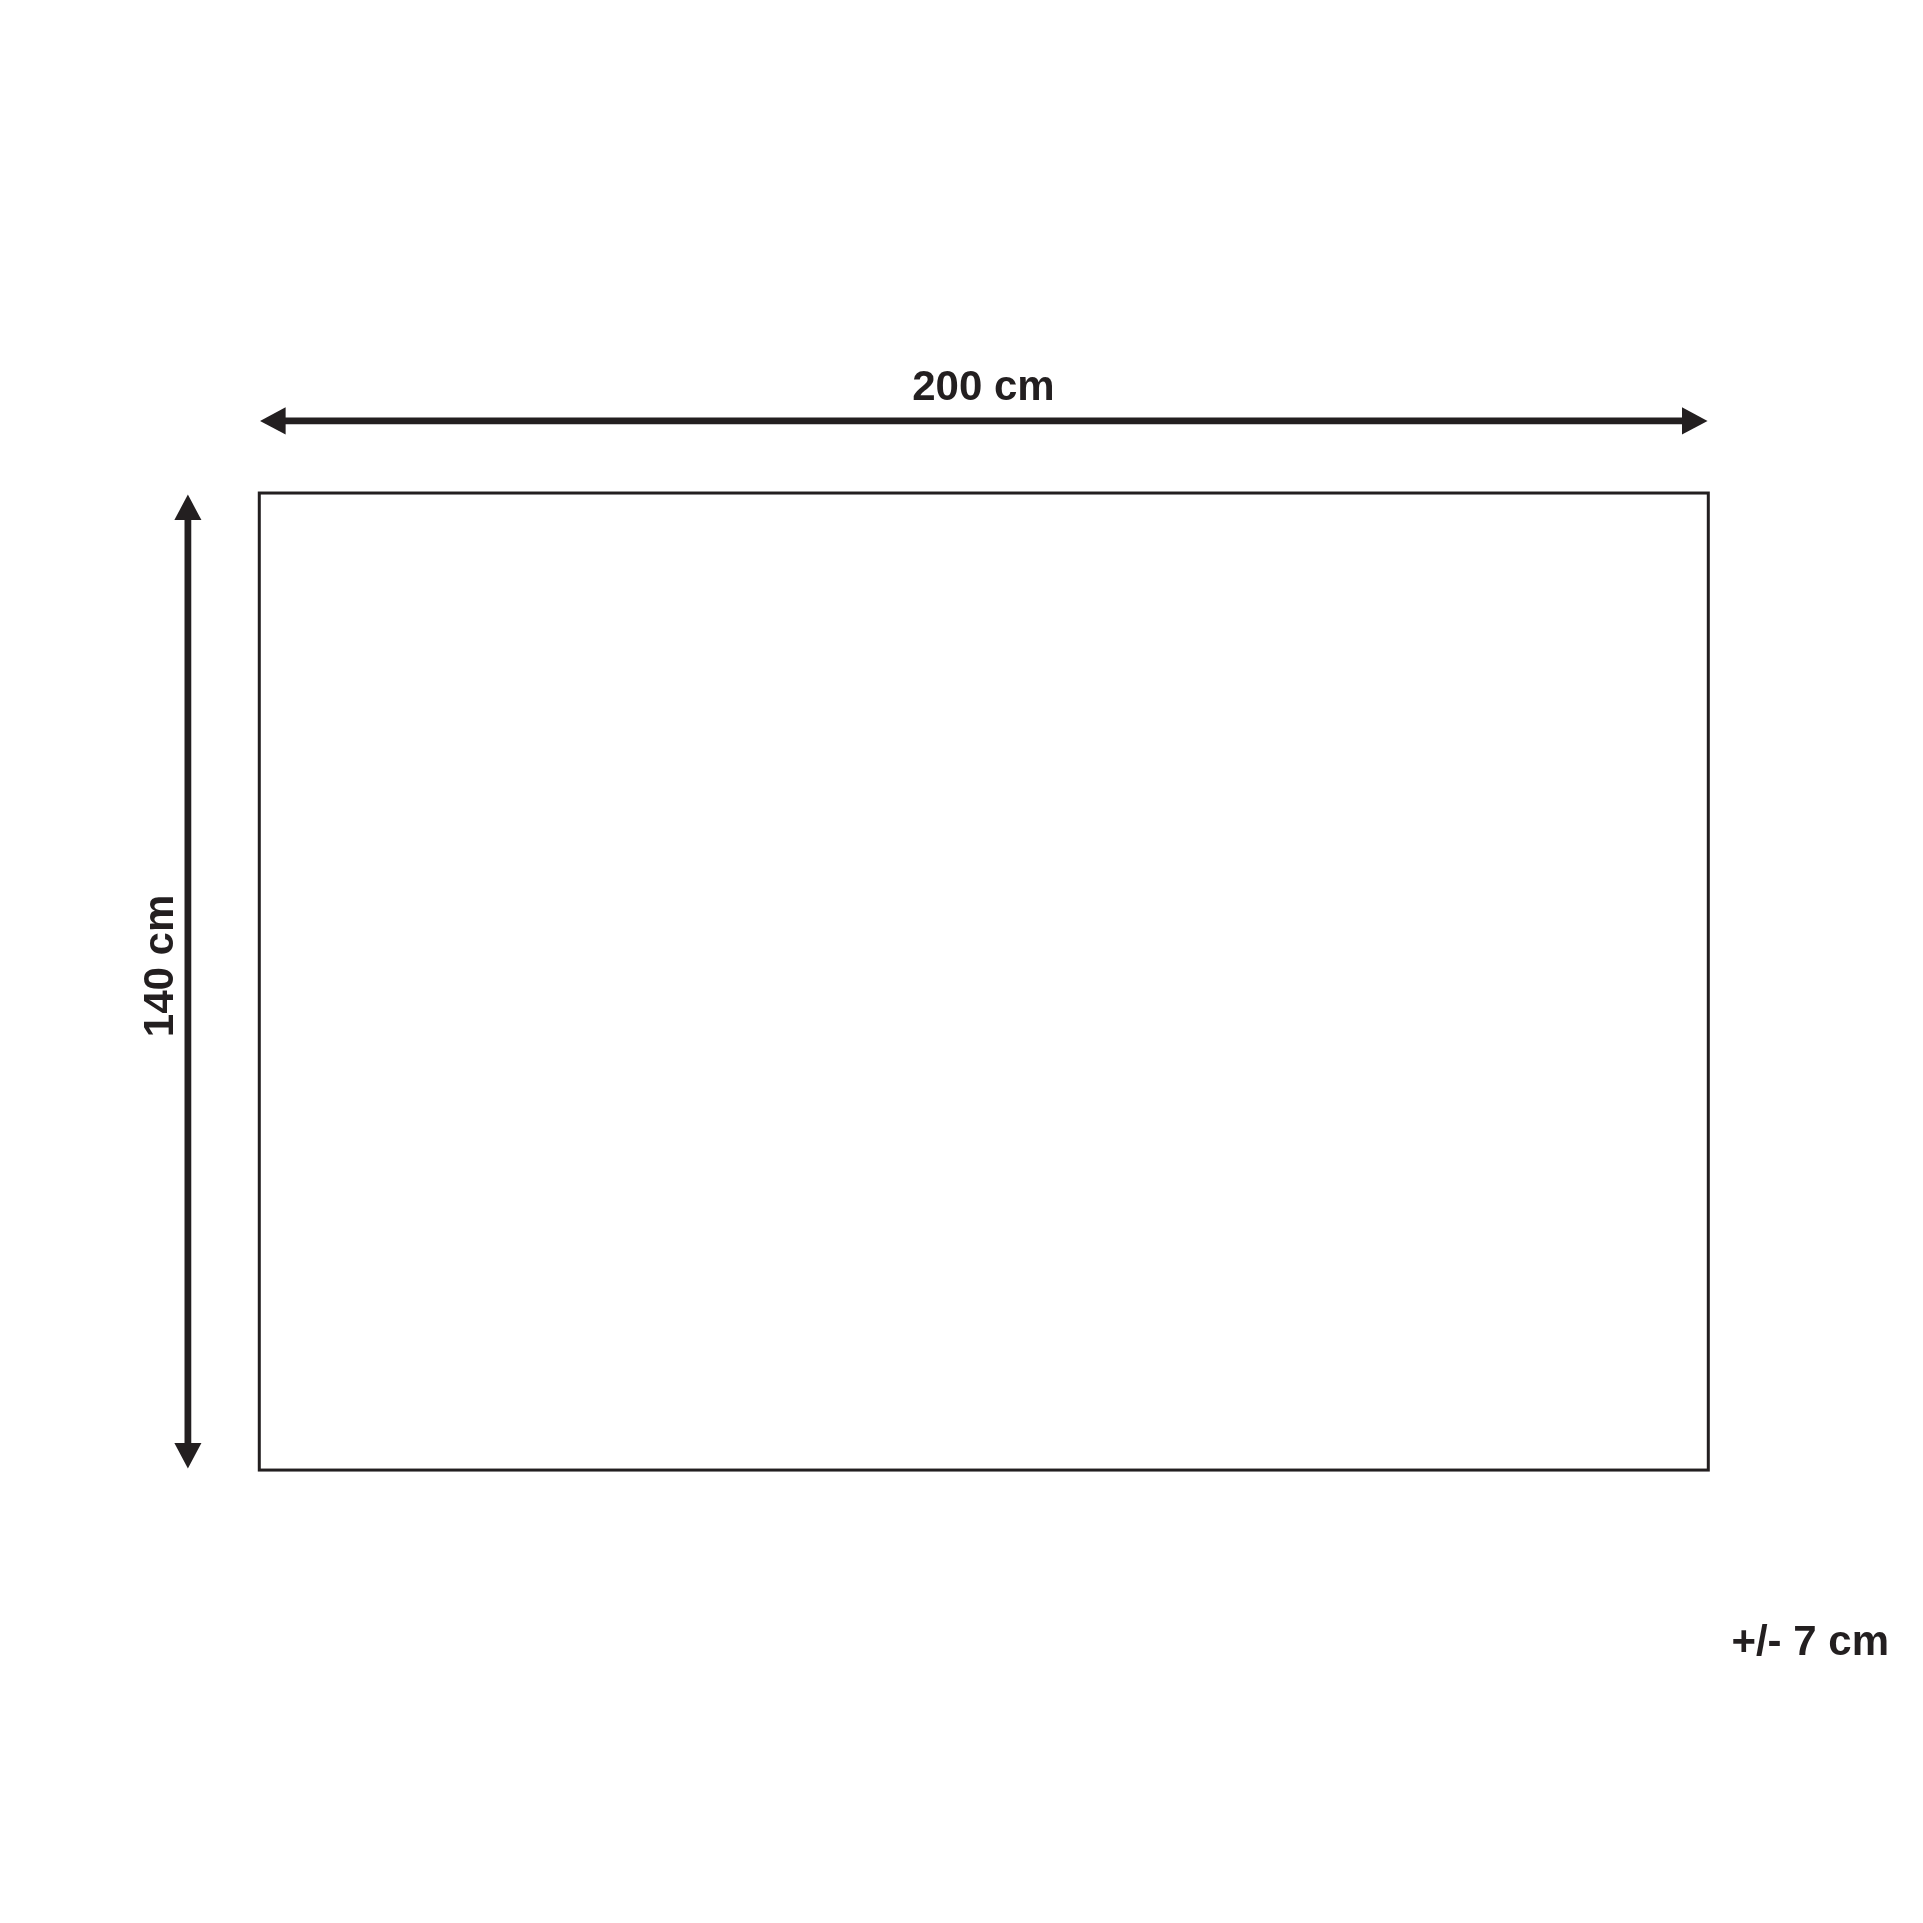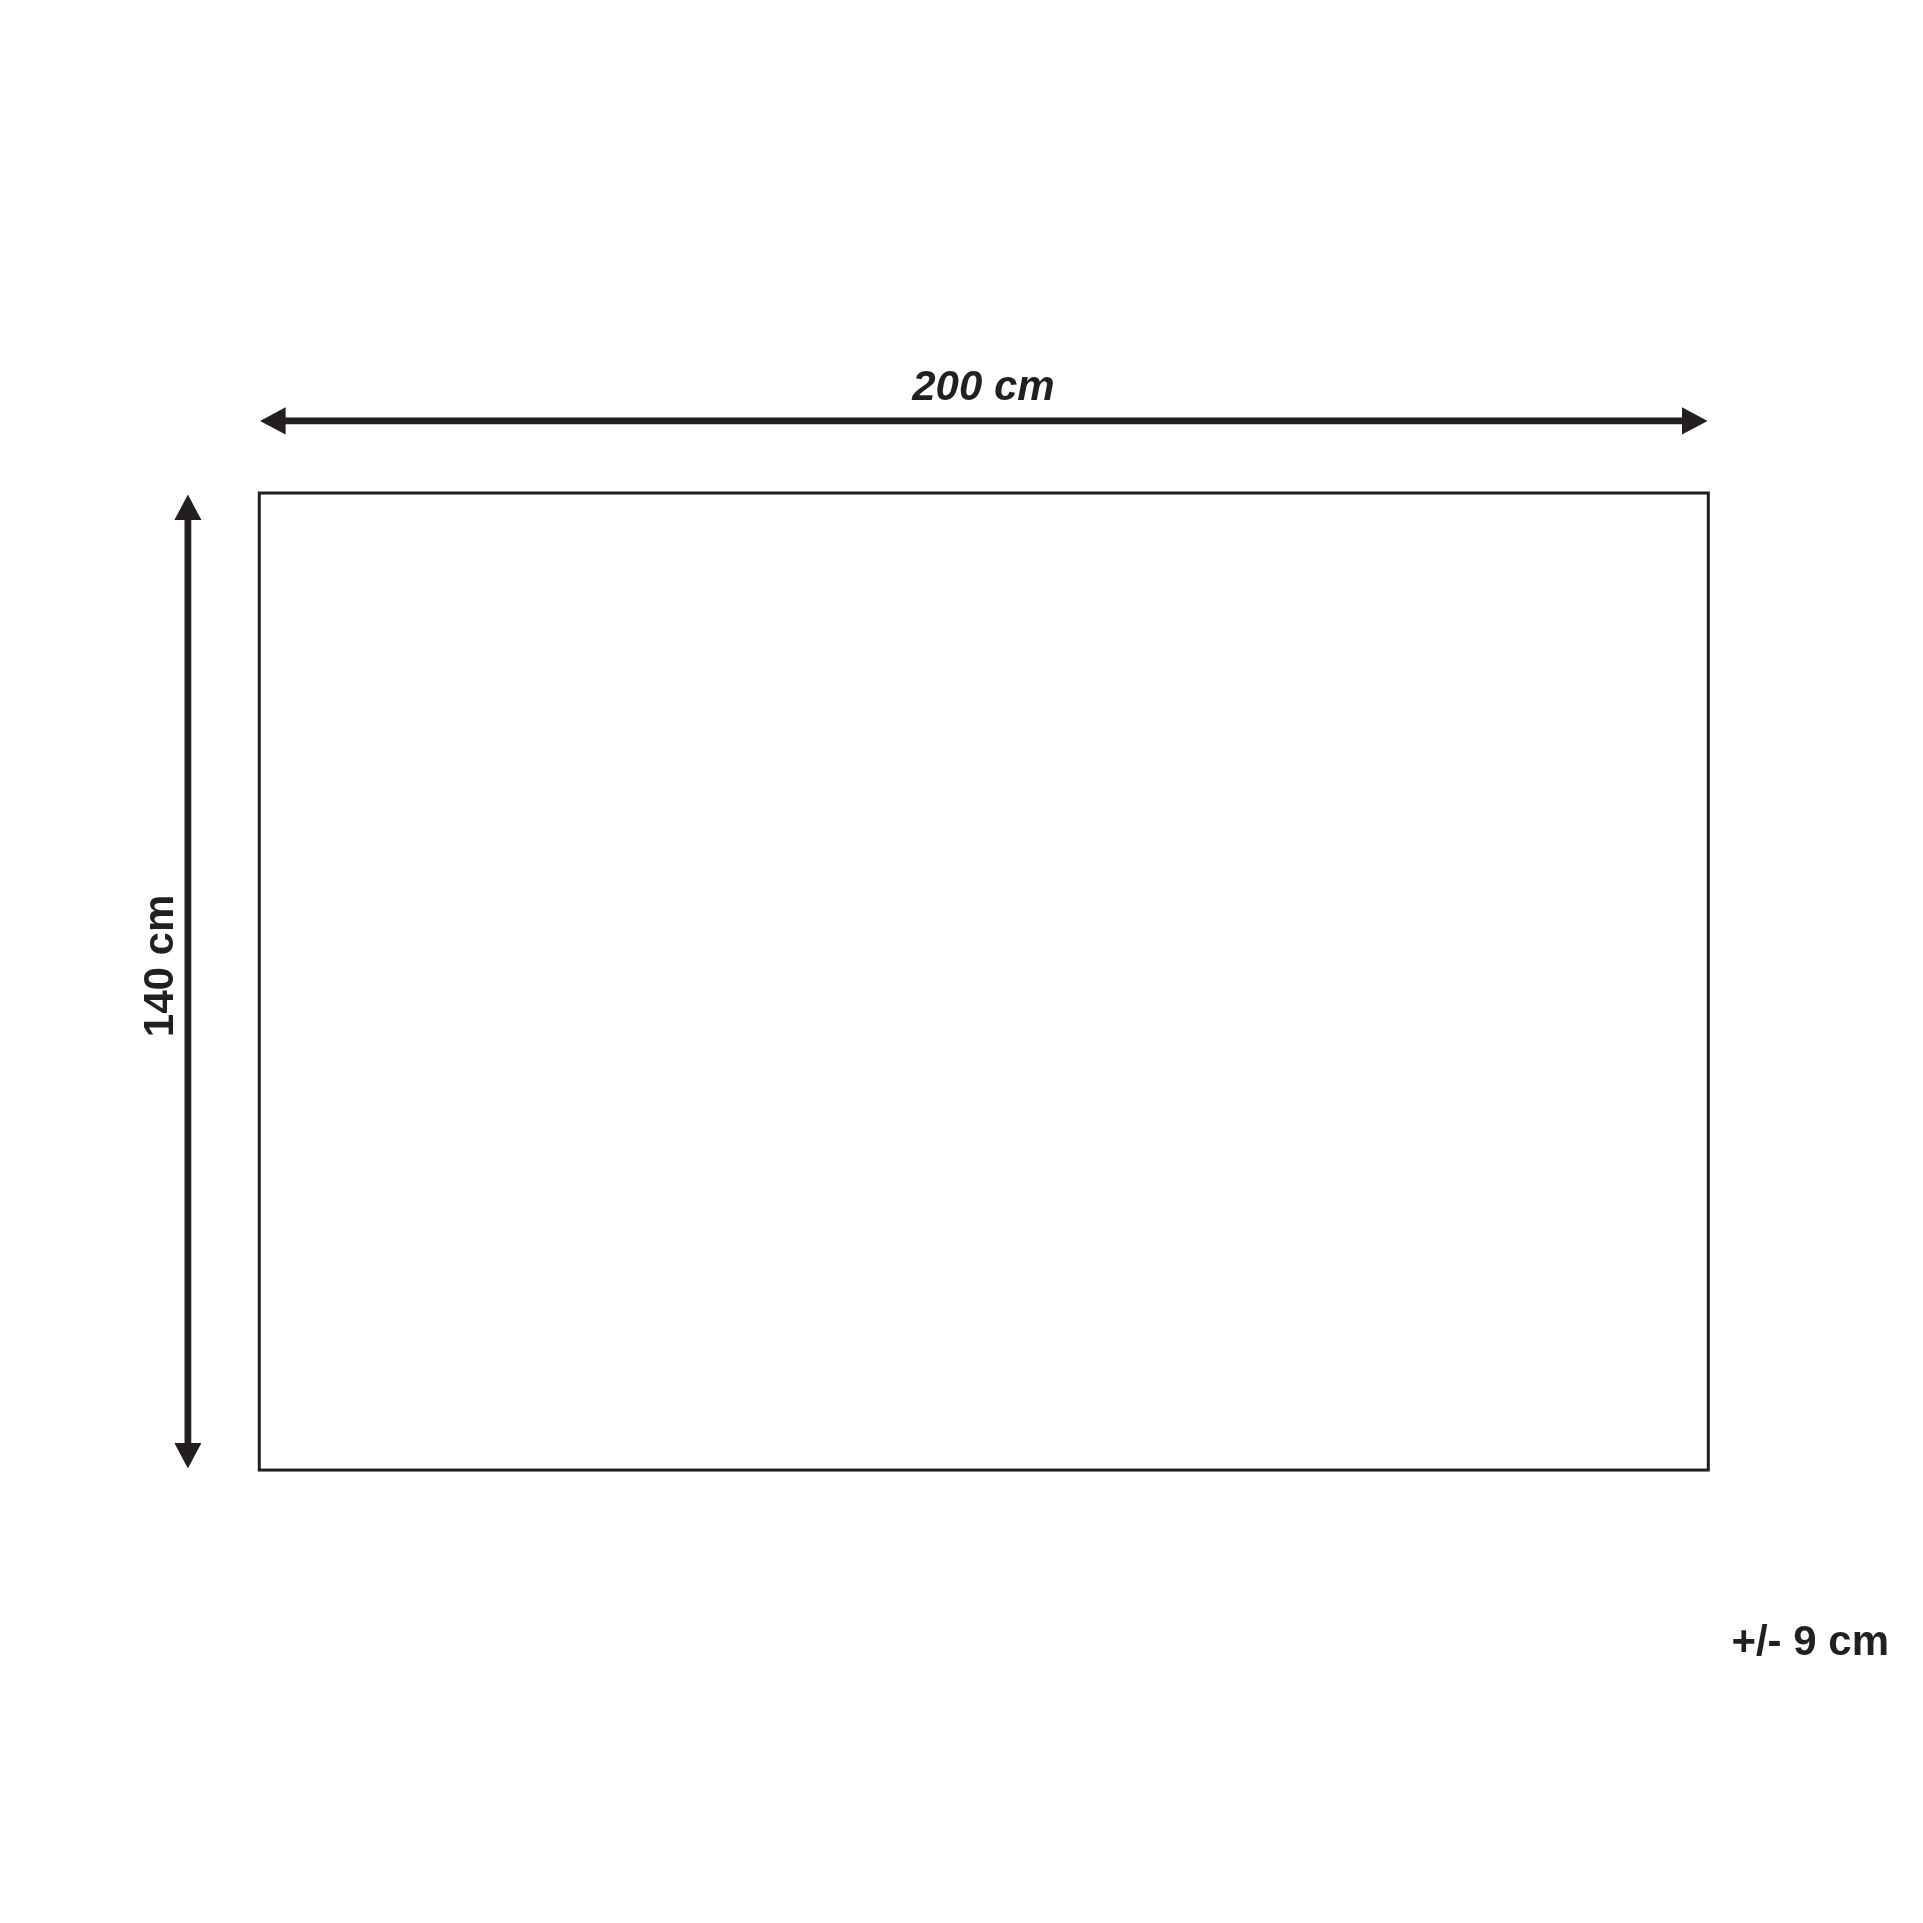--- a/index.html
+++ b/index.html
@@ -28,21 +28,20 @@
     font-size: 42px;
     font-weight: 700;
     letter-spacing: 0px;
     white-space: nowrap;
   }
   .width-label {
     left: 259px;
     top: 362px;
     width: 1449px;
     text-align: center;
-    font-style: italic;
   }
   .height-label {
     left: 159px;
     top: 966px;
     transform: translate(-50%, -50%) rotate(-90deg);
   }
   .tolerance-label {
     right: 35px;
     top: 1617px;
     text-align: right;
@@ -67,16 +66,16 @@
       <line x1="250" y1="684" x2="250" y2="1928" stroke-width="9" stroke="#231f20"></line>
       <polygon points="250,658 232,692 268,692" fill="#231f20"></polygon>
       <polygon points="250,1954 232,1920 268,1920" fill="#231f20"></polygon>
     </g>
   </svg>
 
   <div class="dim-label width-label">200 cm</div>
 
   <div class="dim-label height-label">140 cm</div>
 
-  <div class="dim-label tolerance-label">+/- 9 cm</div>
+  <div class="dim-label tolerance-label">+/- 7 cm</div>
 
 </div>
 
 
 </body></html>

